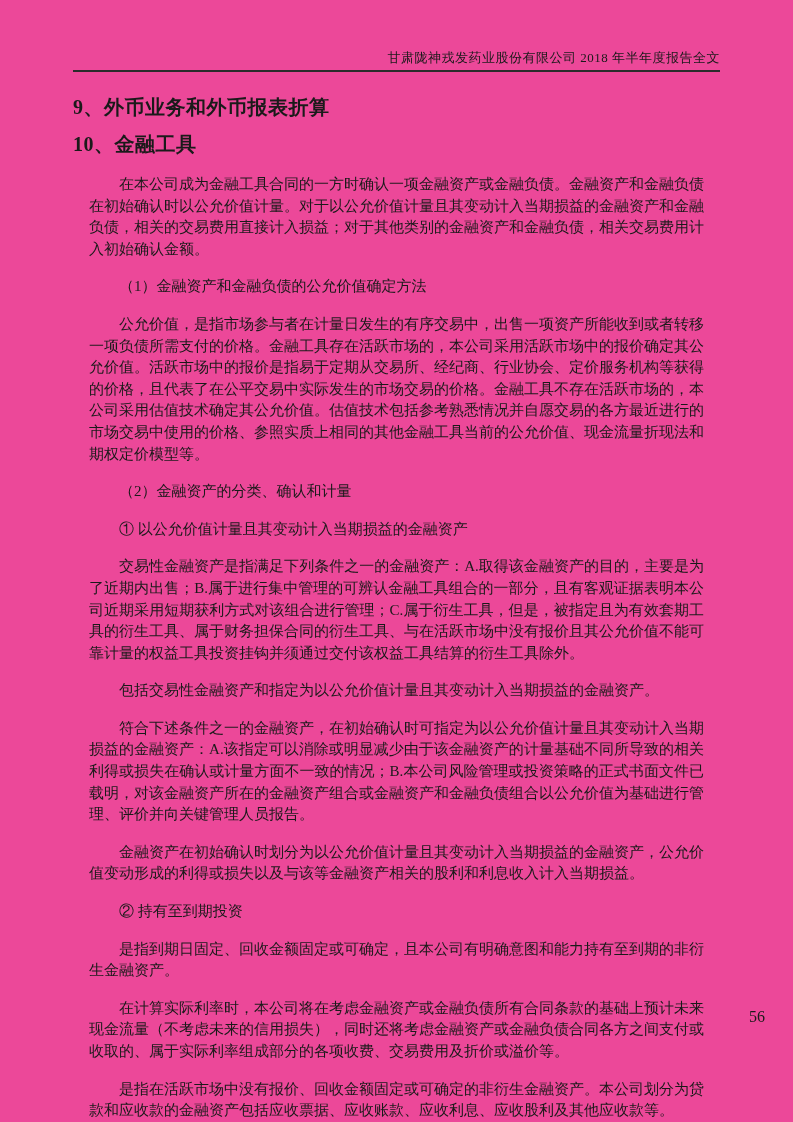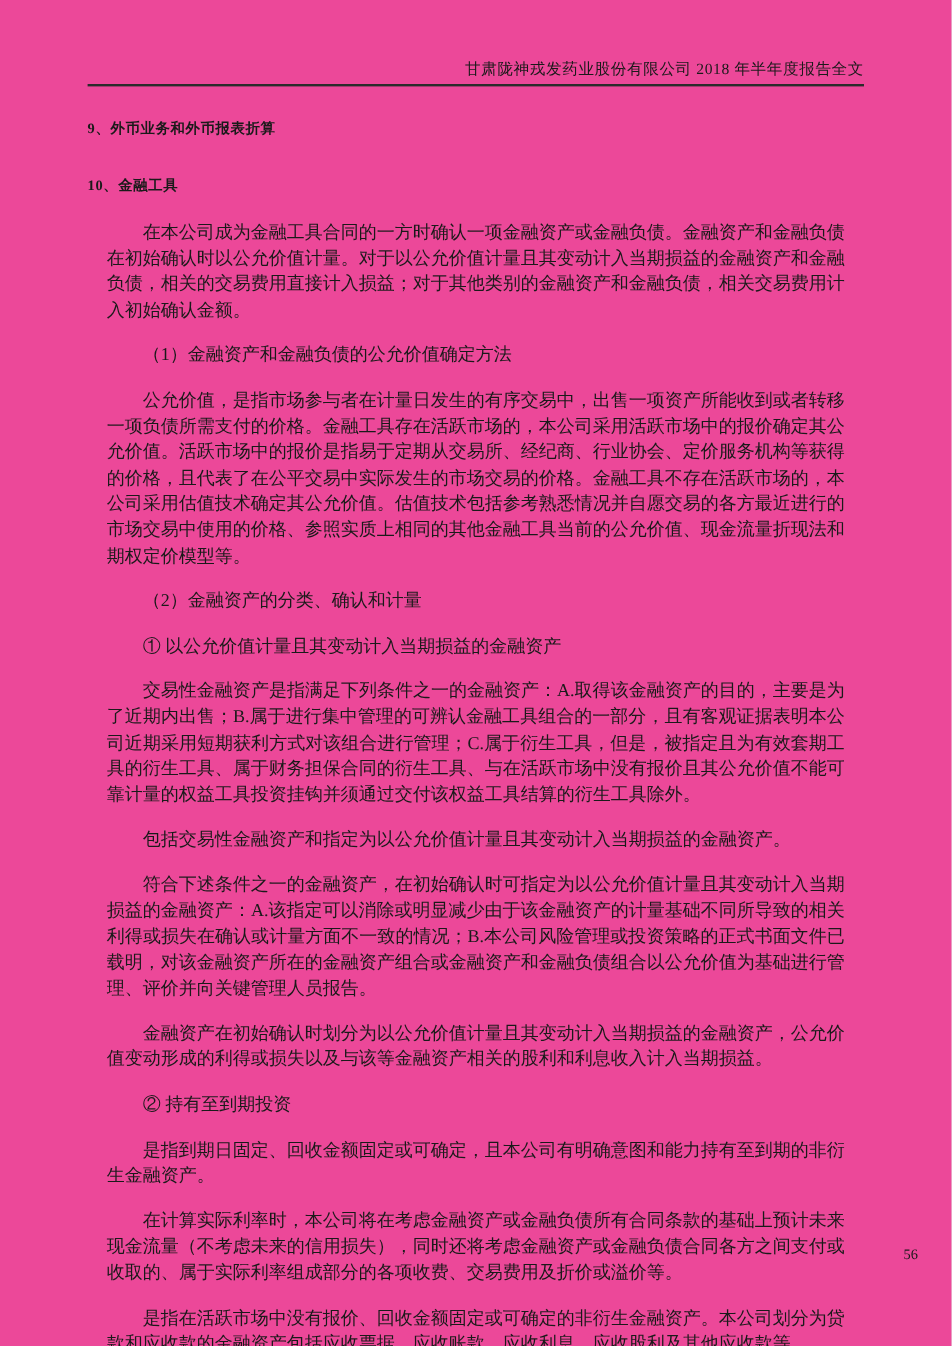--- a/index.html
+++ b/index.html
@@ -25,44 +25,44 @@
     padding-bottom: 5px;
   }
   .header-title {
     font-size: 13px;
     line-height: 15px;
     text-align: right;
     letter-spacing: 0.5px;
     white-space: nowrap;
   }
   .sec-heading {
-    font-size: 12px;
+    font-size: 20px;
     font-weight: 700;
     line-height: 20px;
     margin: 0;
     letter-spacing: 0.5px;
   }
   .sec-heading.first { margin-top: 25px; }
-  .sec-heading.second { margin-top: 27px; }
+  .sec-heading.second { margin-top: 17px; }
   .body-text {
     margin-top: 20px;
     font-size: 15px;
     line-height: 21.6px;
     text-align: justify;
   }
   .body-text p {
     margin: 16px;
     padding: 0;
     text-indent: 2em;
   }
   .page-number {
     position: absolute;
     right: 28px;
-    top: 1038px;
-    font-size: 12px;
+    top: 1008px;
+    font-size: 16px;
     color: #1a1a1a;
   }
 </style>
 </head>
 <body>
 
 <div class="page">
   <div class="content">
 
     <div class="report-header">

